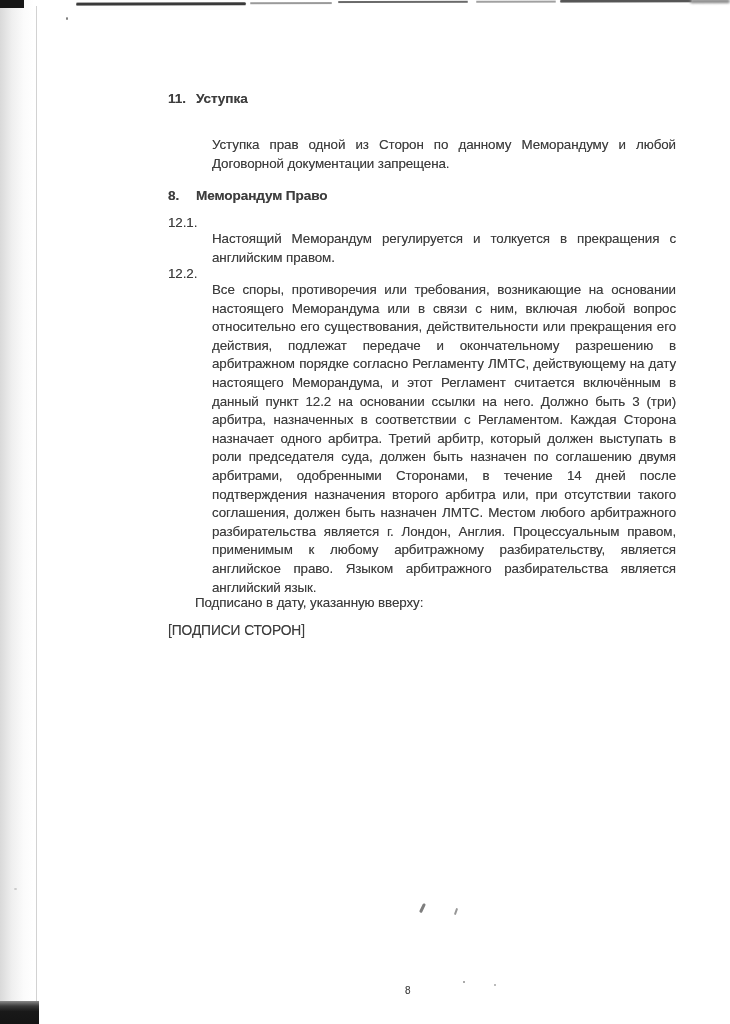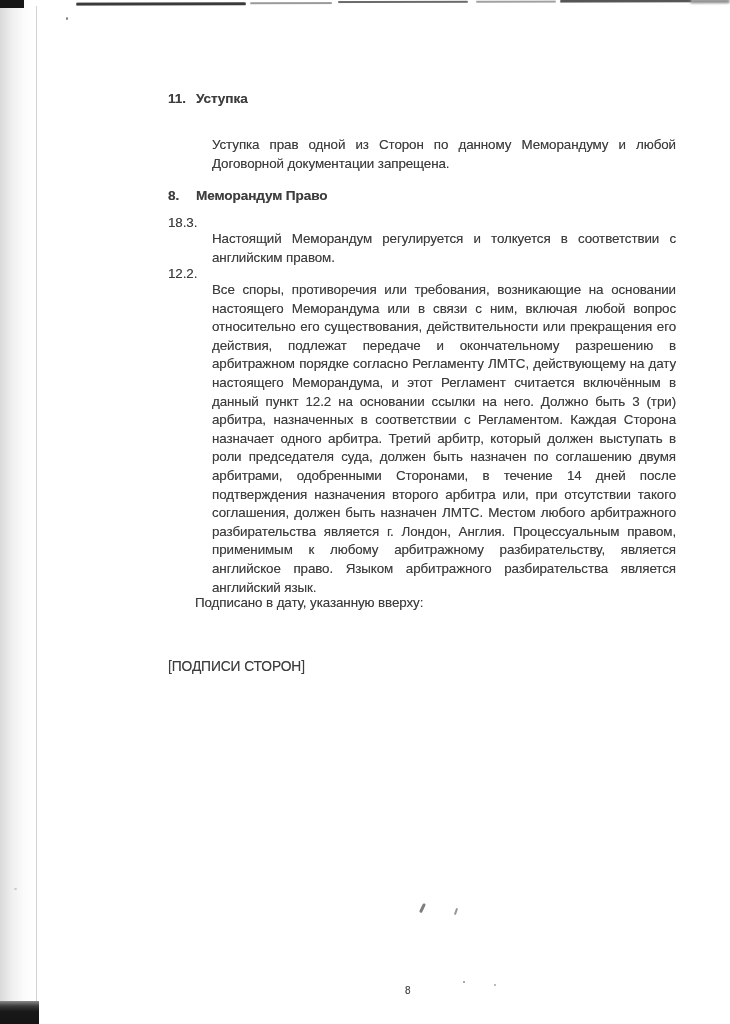--- a/index.html
+++ b/index.html
@@ -125,28 +125,28 @@
     <div class="block" style="top:120px;">
       <p class="txt-col justified">Уступка прав одной из Сторон по данному Меморандуму и любой Договорной документации запрещена.</p>
     </div>
 
     <div class="block" style="top:187px;">
       <span class="num-col heading">8.</span>
       <span class="txt-col heading">Меморандум Право</span>
     </div>
 
     <div class="block" style="top:214px;">
-      <span class="num-col">18.3.</span>
-      <p class="txt-col justified">Настоящий Меморандум регулируется и толкуется в соответствии с английским правом.</p>
+      <span class="num-col">12.1.</span>
+      <p class="txt-col justified">Настоящий Меморандум регулируется и толкуется в прекращения с английским правом.</p>
     </div>
 
     <div class="block" style="top:265px;">
       <span class="num-col">12.2.</span>
       <p class="txt-col justified">Все споры, противоречия или требования, возникающие на основании настоящего Меморандума или в связи с ним, включая любой вопрос относительно его существования, действительности или прекращения его действия, подлежат передаче и окончательному разрешению в арбитражном порядке согласно Регламенту ЛМТС, действующему на дату настоящего Меморандума, и этот Регламент считается включённым в данный пункт 12.2 на основании ссылки на него. Должно быть 3 (три) арбитра, назначенных в соответствии с Регламентом. Каждая Сторона назначает одного арбитра. Третий арбитр, который должен выступать в роли председателя суда, должен быть назначен по соглашению двумя арбитрами, одобренными Сторонами, в течение 14 дней после подтверждения назначения второго арбитра или, при отсутствии такого соглашения, должен быть назначен ЛМТС. Местом любого арбитражного разбирательства является г. Лондон, Англия. Процессуальным правом, применимым к любому арбитражному разбирательству, является английское право. Языком арбитражного разбирательства является английский язык.</p>
     </div>
 
     <div class="sig-line" style="top:594px;margin-left:27px;">Подписано в дату, указанную вверху:</div>
-    <div class="sig-line sig-caps" style="top:622px;margin-top:36px;">[ПОДПИСИ СТОРОН]</div>
+    <div class="sig-line sig-caps" style="top:622px;">[ПОДПИСИ СТОРОН]</div>
 
     <div class="page-number">8</div>
 
   </div>
 </div>
 
 </body></html>

